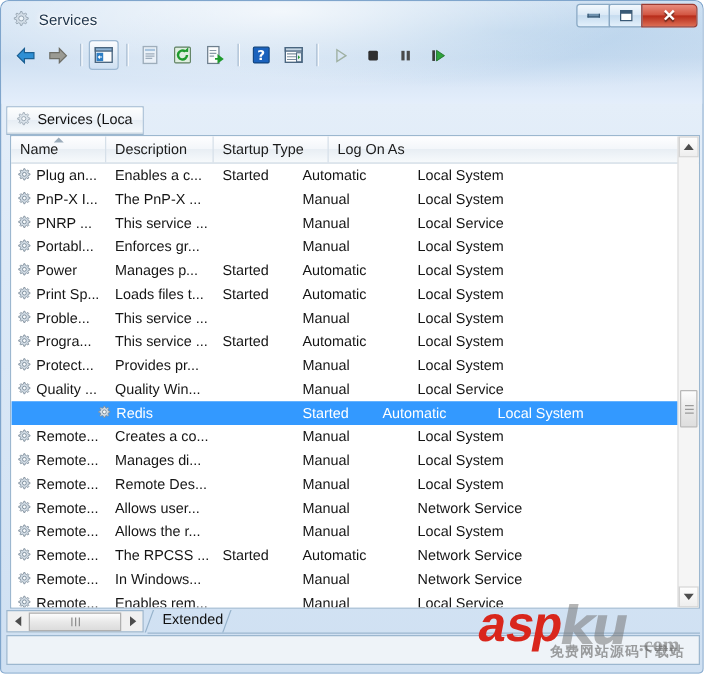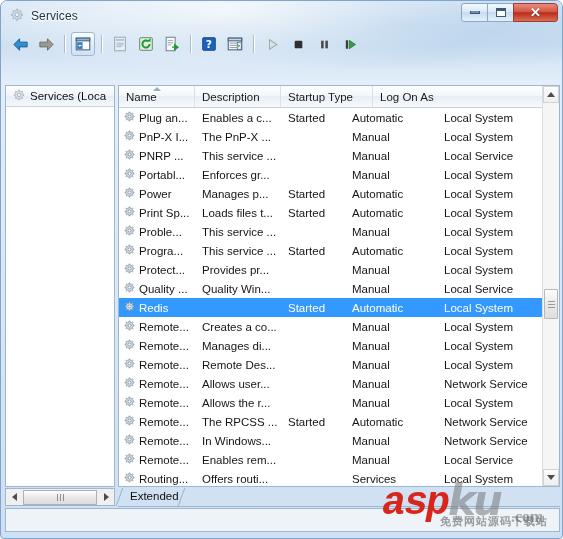--- a/index.html
+++ b/index.html
@@ -98,20 +98,21 @@
     border-radius:3px;
   }
   .tb-sep { width:1px;height:18px;background:#a9bdd2;margin:0 4px; box-shadow:1px 0 0 #fff; }
 
   
   .content {
     position:absolute; left:4px; top:84px;
     width: 555px; height: 402px;
     display:flex;
     z-index: 3;
+    flex-direction: column;
   }
   .pane {
     background:#fff;
     border:1px solid #9cb7cf;
   }
   .tree-pane {
     width: 110px;
     display:flex; flex-direction:column;
   }
   .tree-header {
@@ -160,21 +161,21 @@
   .c-status { width:64px; }
   .c-start  { width:92px; }
   .c-logon  { width:104px; border-right:none; }
 
   .list-rows {
     flex:1; background:#fff; overflow:hidden;
   }
   .row {
     height:19px; display:flex; align-items:center;
   }
-  .row.selected { background:#3399ff; }
+  .row.selected { background:#3399ff;justify-content:center; }
   .row.selected .cell { color:#fff; }
   .cell {
     font-size:11.5px; color:#151515;
     padding-left:7px;
     white-space:nowrap; overflow:hidden;
     display:flex; align-items:center;
   }
   .cell.c-name { padding-left:4px; }
   .svc-ico { width:13px;height:13px;margin-right:3px;flex:0 0 auto; }
 

